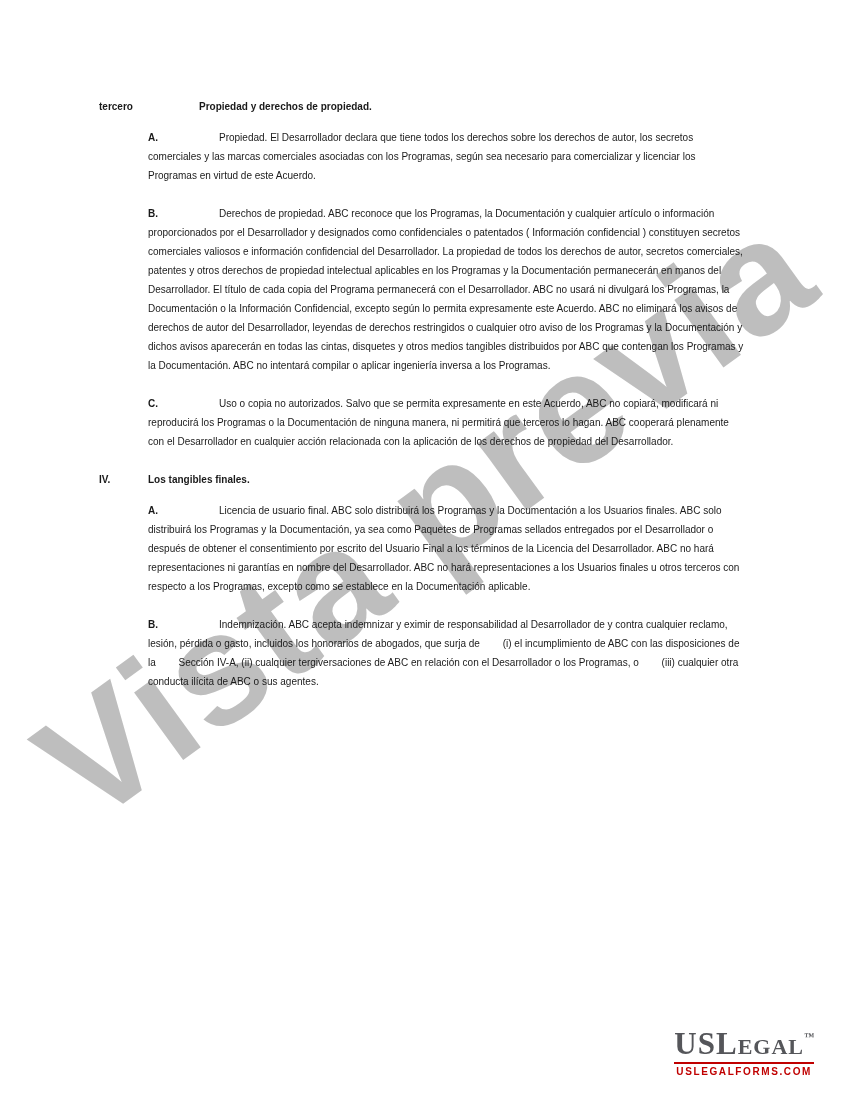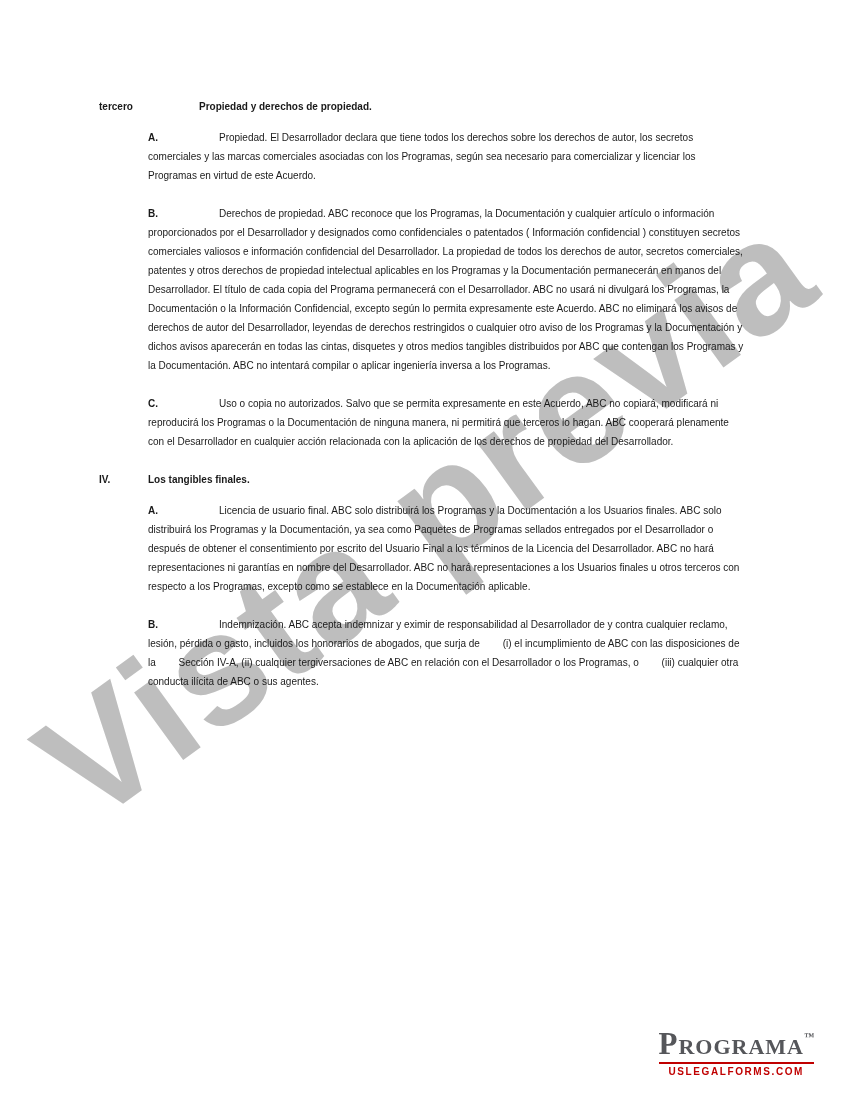--- a/index.html
+++ b/index.html
@@ -106,16 +106,16 @@
     <p class="heading"><span class="label" style="width: 100px;">tercero</span><span>Propiedad y derechos de propiedad.</span></p>
     <p class="para"><span class="label">A.</span><span class="b">Propiedad.</span><span> El Desarrollador declara que tiene todos los derechos sobre los derechos de autor, los secretos comerciales y las marcas comerciales asociadas con los Programas, según sea necesario para comercializar y licenciar los Programas en virtud de este Acuerdo.</span></p>
     <p class="para"><span class="label">B.</span><span class="b">Derechos de propiedad.</span><span> ABC reconoce que los Programas, la Documentación y cualquier artículo o información proporcionados por el Desarrollador y designados como confidenciales o patentados ( </span><span class="i">Información confidencial</span><span> ) constituyen secretos comerciales valiosos e información confidencial del Desarrollador. La propiedad de todos los derechos de autor, secretos comerciales, patentes y otros derechos de propiedad intelectual aplicables en los Programas y la Documentación permanecerán en manos del Desarrollador. El título de cada copia del Programa permanecerá con el Desarrollador. ABC no usará ni divulgará los Programas, la Documentación o la Información Confidencial, excepto según lo permita expresamente este Acuerdo. ABC no eliminará los avisos de derechos de autor del Desarrollador, leyendas de derechos restringidos o cualquier otro aviso de los Programas y la Documentación y dichos avisos aparecerán en todas las cintas, disquetes y otros medios tangibles distribuidos por ABC que contengan los Programas y la Documentación. ABC no intentará compilar o aplicar ingeniería inversa a los Programas.</span></p>
     <p class="para"><span class="label">C.</span><span class="b">Uso o copia no autorizados.</span><span> Salvo que se permita expresamente en este Acuerdo, ABC no copiará, modificará ni reproducirá los Programas o la Documentación de ninguna manera, ni permitirá que terceros lo hagan. ABC cooperará plenamente con el Desarrollador en cualquier acción relacionada con la aplicación de los derechos de propiedad del Desarrollador.</span></p>
     <p class="heading"><span class="label" style="width: 49px;">IV.</span><span>Los tangibles finales.</span></p>
     <p class="para"><span class="label">A.</span><span class="b">Licencia de usuario final.</span><span> ABC solo distribuirá los Programas y la Documentación a los Usuarios finales. ABC solo distribuirá los Programas y la Documentación, ya sea como Paquetes de Programas sellados entregados por el Desarrollador o después de obtener el consentimiento por escrito del Usuario Final a los términos de la Licencia del Desarrollador. ABC no hará representaciones ni garantías en nombre del Desarrollador. ABC no hará representaciones a los Usuarios finales u otros terceros con respecto a los Programas, excepto como se establece en la Documentación aplicable.</span></p>
     <p class="para"><span class="label">B.</span><span class="b">Indemnización.</span><span> ABC acepta indemnizar y eximir de responsabilidad al Desarrollador de y contra cualquier reclamo, lesión, pérdida o gasto, incluidos los honorarios de abogados, que surja de </span><span class="b">(i)</span><span> el incumplimiento de ABC con las disposiciones de la </span><span class="b">Sección IV-A, (ii)</span><span> cualquier tergiversaciones de ABC en relación con el Desarrollador o los Programas, o </span><span class="b">(iii)</span><span> cualquier otra conducta ilícita de ABC o sus agentes.</span></p>
   </main>
 
 <div class="logo">
-  <div class="logo-main"><span>Programa</span><sup>™</sup></div>
+  <div class="logo-main"><span>USLegal</span><sup>™</sup></div>
   <div class="logo-rule"></div>
   <div class="logo-sub">USLEGALFORMS.COM</div>
 </div>
 
 </body></html>

